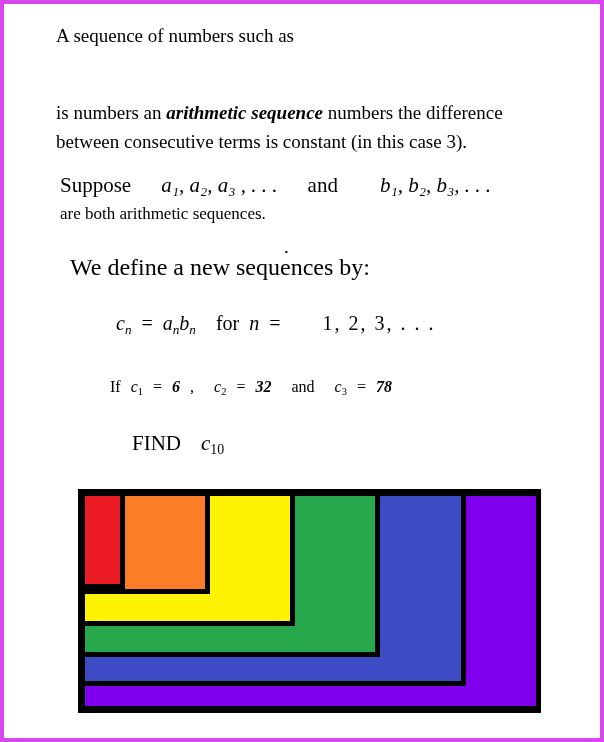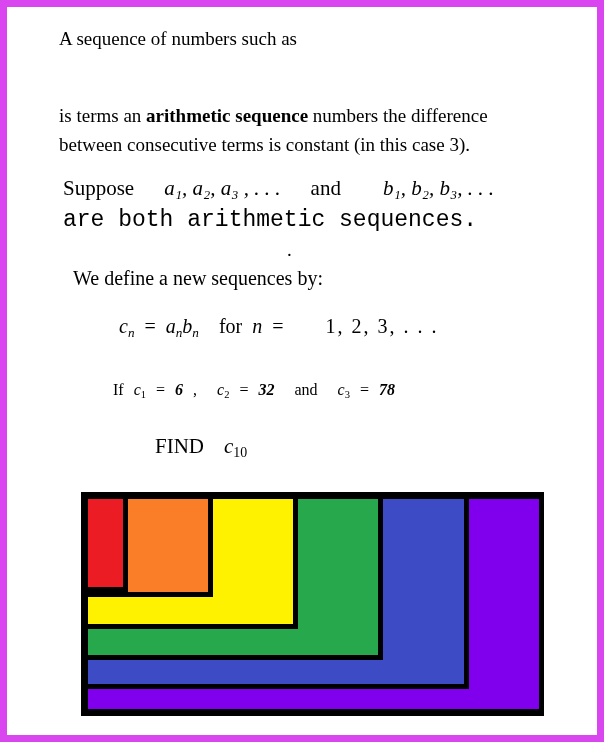--- a/index.html
+++ b/index.html
@@ -14,21 +14,21 @@
     color: #000000;
     overflow: hidden;
   }
 
   
   #slide {
     position: relative;
     width: 604px;
     height: 742px;
     box-sizing: border-box;
-    border: 7px solid #d946ef;
+    border: 4px solid #d946ef;
     background: #ffffff;
   }
 
   
   #prose {
     position: absolute;
     left: 0; top: 0;
     width: 596px;
     height: 470px;
   }
@@ -40,28 +40,28 @@
     font-size: 19px;
     line-height: 1.1;
     color: #000000;
   }
 
   .l-intro   { left: 52px;  top: 22px;  font-size: 19px; }
   .l-seq     { left: 152px; top: 58px;  font-size: 20px; letter-spacing: 0.5px; }
   .l-def1    { left: 52px;  top: 99px;  font-size: 19px; }
   .l-def2    { left: 52px;  top: 128px; font-size: 19px; }
   .l-sup     { left: 56px;  top: 170px; font-size: 21px; }
-  .l-sup2    { left: 56px;  top: 201px; font-size: 23px; font-family: Liberation Mono, monospace; }
+  .l-sup2    { left: 56px;  top: 201px; font-size: 17px; }
   .l-stray   { left: 280px; top: 233px; font-size: 19px; color:#000; }
-  .l-define  { left: 66px;  top: 260px; font-size: 20px; }
+  .l-define  { left: 66px;  top: 250px; font-size: 24px; }
   .l-cn      { left: 112px; top: 308px; font-size: 20px; }
   .l-if      { left: 106px; top: 374px; font-size: 16px; }
-  .l-find    { left: 148px; top: 428px; font-size: 21px; }
+  .l-find    { left: 128px; top: 428px; font-size: 21px; }
 
-  b.bold { font-weight: bold; }
+  b.bold { font-weight: bold; font-style: italic; }
 
   .mi {
     font-style: italic;
     font-family: Liberation Serif, serif;
   }
   .mi-slanted {
     font-style: italic;
     font-weight: bold;
   }
   sub {
@@ -97,21 +97,21 @@
 <body>
 
 <div id="slide">
 
   <div id="prose">
 
     <div class="line l-intro">A sequence of numbers such as</div>
 
 
     <div class="line l-def1">
-      <span>is terms an </span><b class="bold">arithmetic sequence</b><span> numbers the difference</span>
+      <span>is numbers an </span><b class="bold">arithmetic sequence</b><span> numbers the difference</span>
     </div>
 
     <div class="line l-def2">between consecutive terms is constant (in this case 3).</div>
 
     <div class="line l-sup">
       <span>Suppose</span><span class="sp3"></span><span class="mi">a₁, a₂, a₃ , . . .</span><span class="sp3"></span><span>and</span><span class="sp4"></span><span class="mi">b₁, b₂, b₃, . . .</span>
     </div>
 
     <div class="line l-sup2">are both arithmetic sequences.</div>
 

